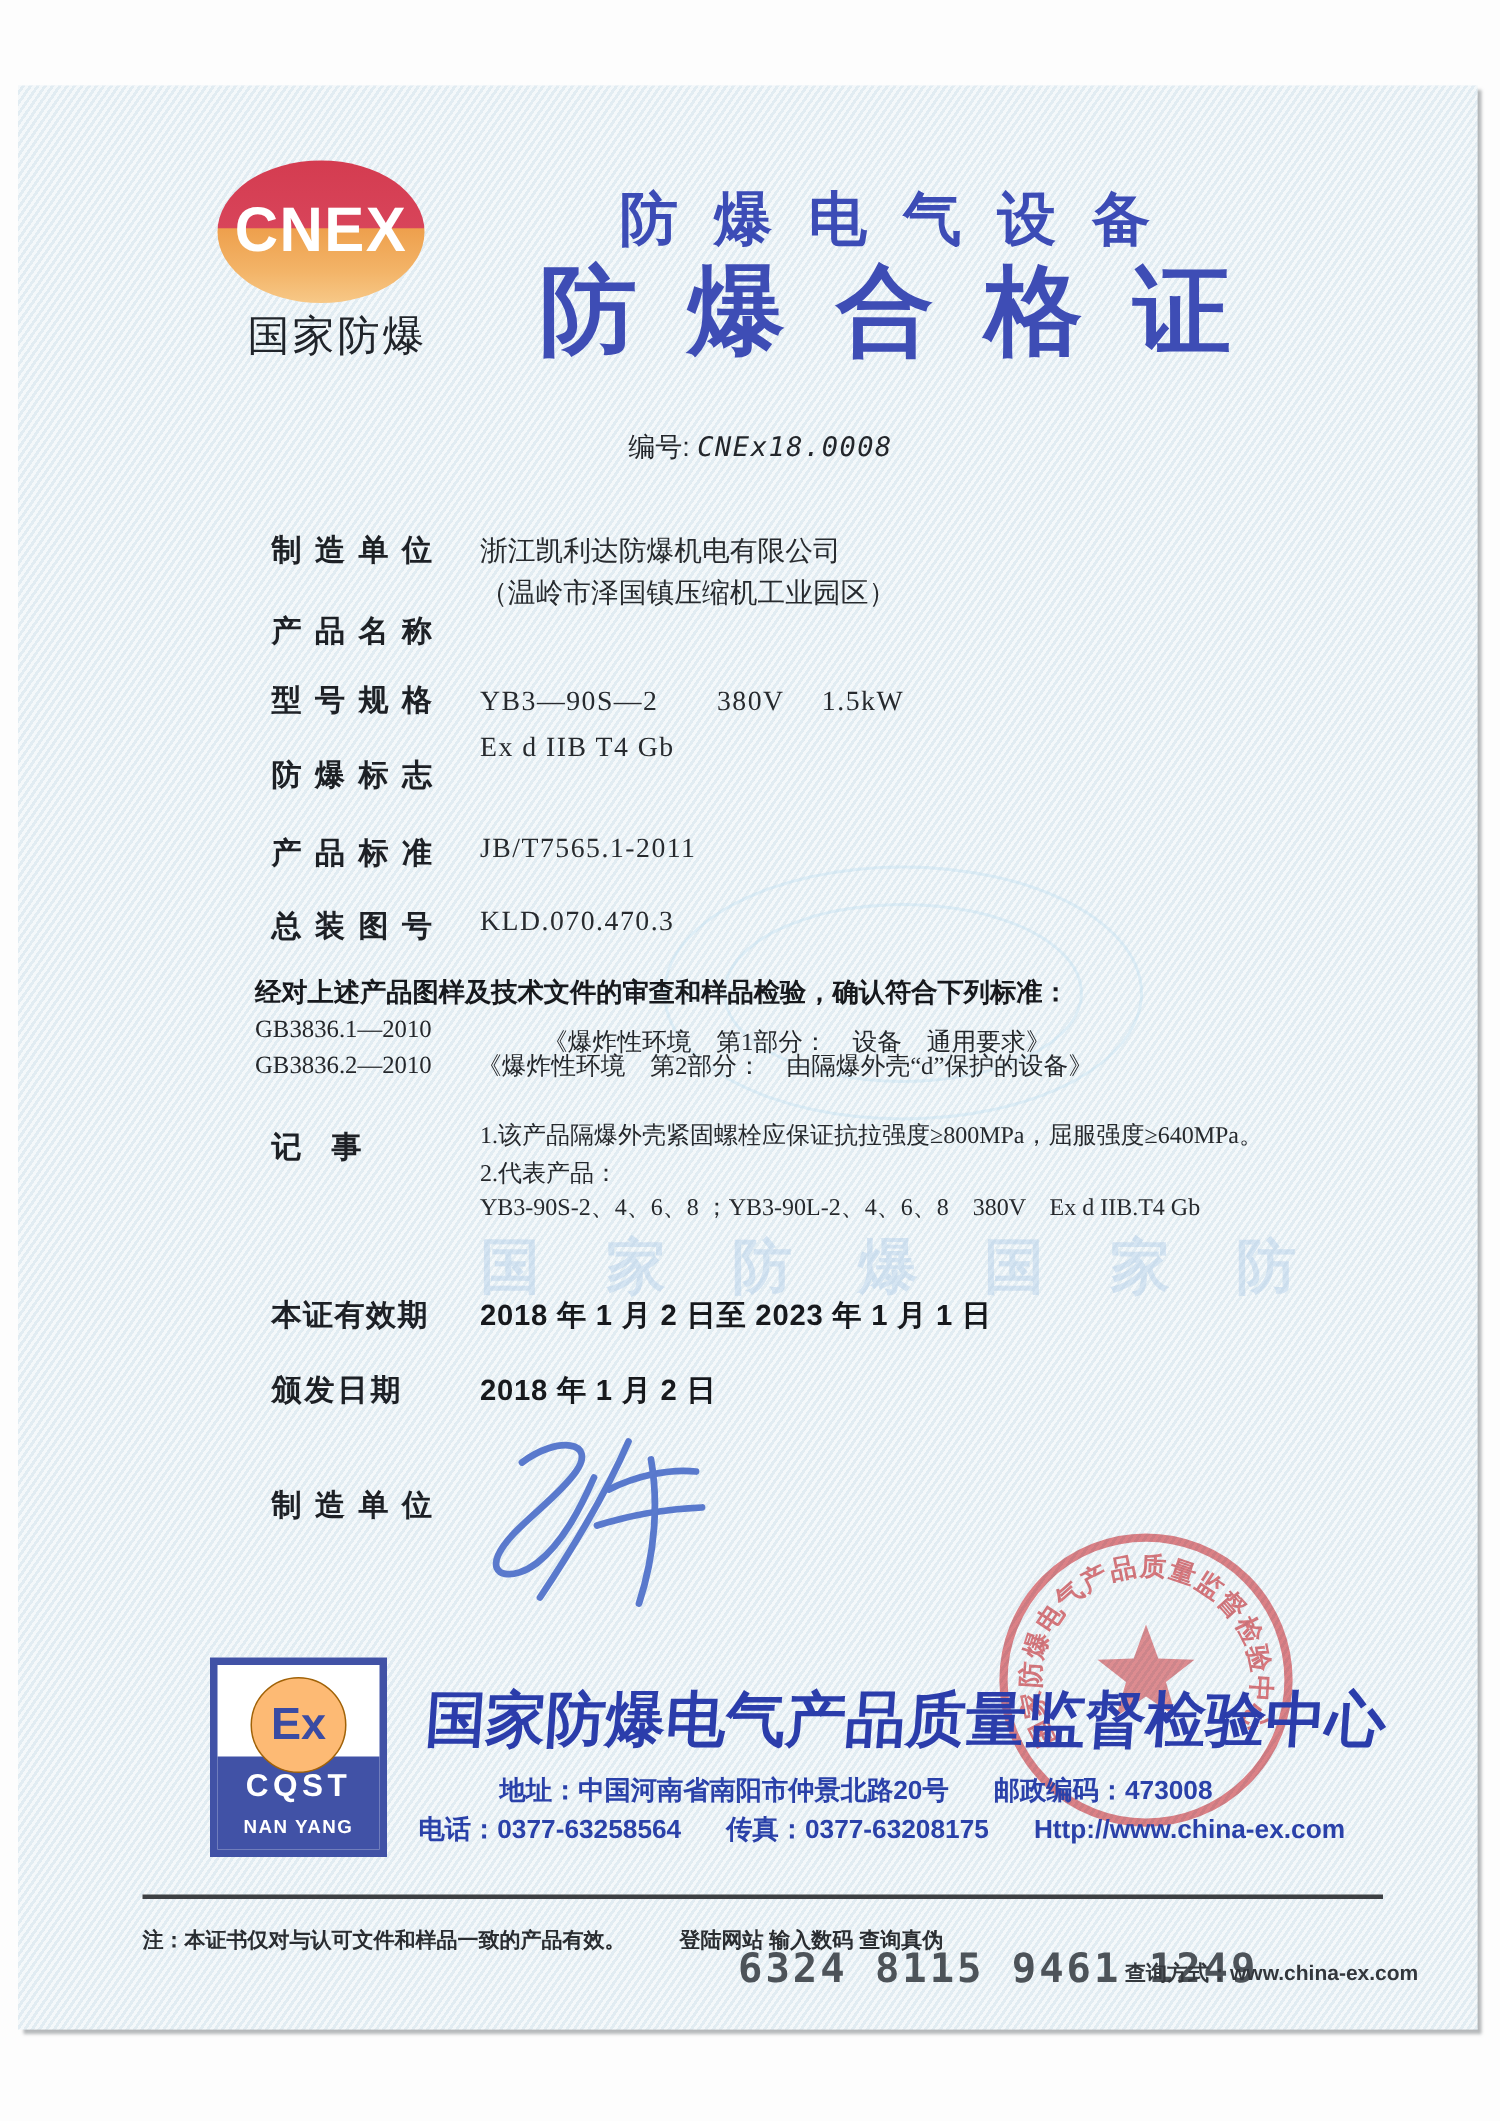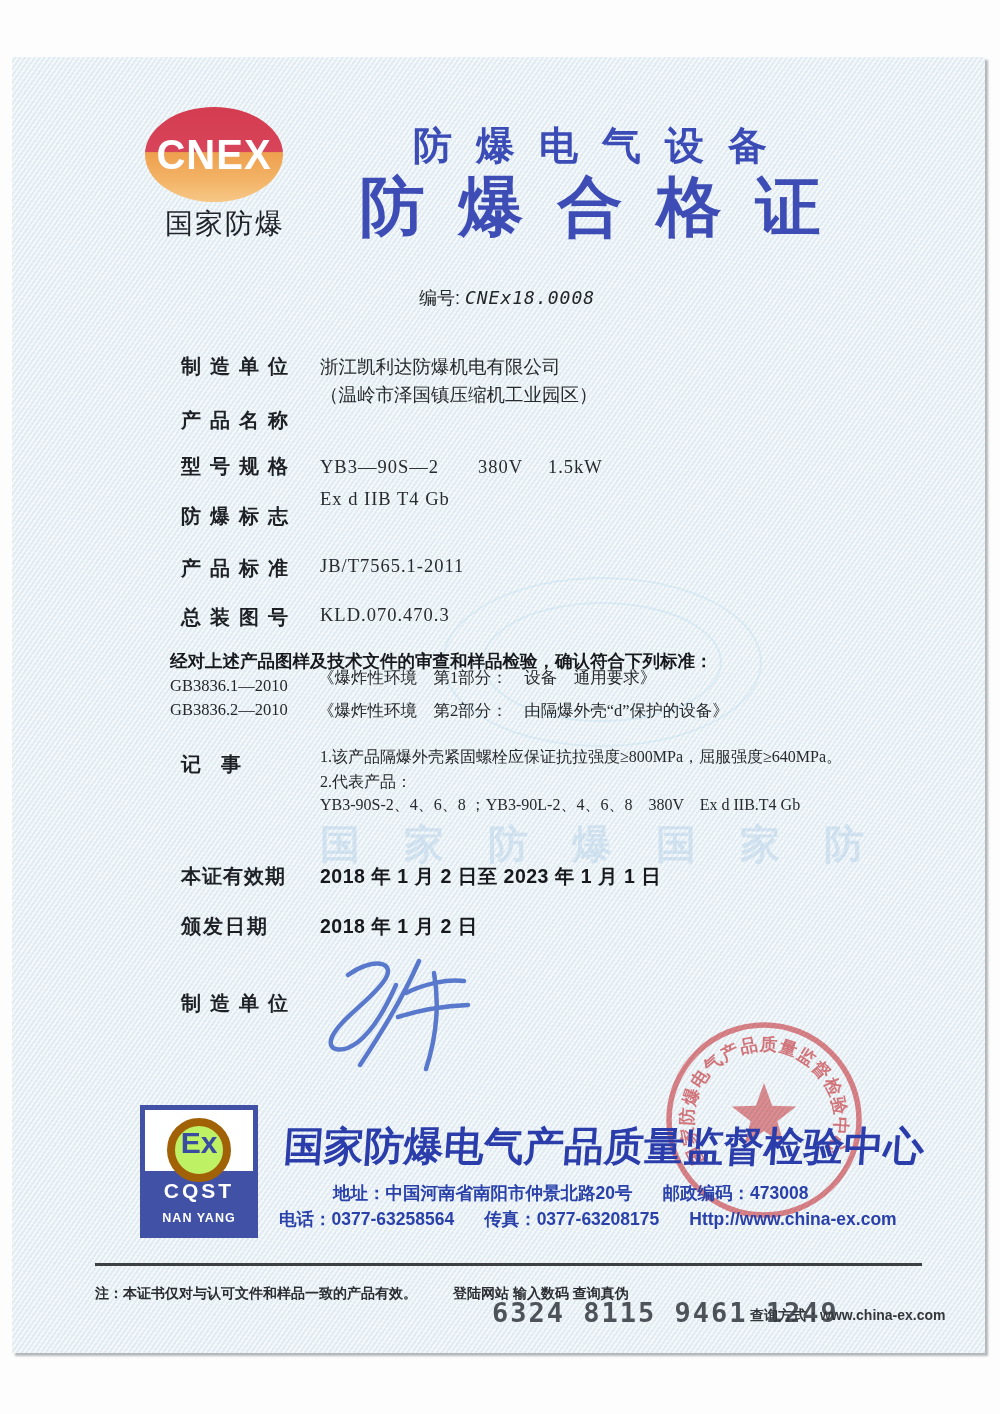--- a/index.html
+++ b/index.html
@@ -51,21 +51,21 @@
   
   .sig { left:306px; top:896px; }
 
   
   .stamp { left:647px; top:958px; mix-blend-mode:multiply; opacity:0.88; }
 
   
   .ex-logo { left:128px; top:1048px; width:118px; height:133px; border:5px solid #4152a6; background:#fff; }
   .ex-logo .band { position:absolute; left:0; right:0; bottom:0; height:62px; background:#4152a6; }
   .ex-logo .circle { position:absolute; left:50%; top:8px; transform:translateX(-50%); width:64px; height:64px;
-    border:8px solid #a16207; border-radius:50%; background:#bef264; display:flex; align-items:flex-start; justify-content:center; z-index:2; }
+    border:1px solid #a16207; border-radius:50%; background:#fdba74; display:flex; align-items:center; justify-content:center; z-index:2; }
   .ex-logo .ex { color:#3a4ba2; font-weight:bold; font-size:30px; }
   .ex-logo .cqst { position:absolute; left:0; right:0; bottom:30px; text-align:center; color:#fff; font-size:21px; font-weight:bold; letter-spacing:3px; z-index:3; }
   .ex-logo .ny   { position:absolute; left:0; right:0; bottom:8px; text-align:center; color:#fff; font-size:12.5px; font-weight:bold; letter-spacing:1px; z-index:3; }
 
   .org-name { left:272px; top:1062px; width:650px; font-size:40px; font-weight:bold; color:#2b3dab;
     white-space:nowrap; transform:skewX(-4deg); letter-spacing:0px; }
   .org-line { font-size:17.5px; font-weight:bold; color:#2a41a9; white-space:nowrap; }
   .org-addr { left:321px; top:1124px; }
   .org-tel  { left:267px; top:1150px; }
   .gap2 { display:inline-block; width:30px; }
@@ -112,21 +112,21 @@
     <div class="abs fvalue mono" style="top:432px;">Ex d IIB T4 Gb</div>
 
     <div class="abs flabel" style="top:498px;">产品标准</div>
     <div class="abs fvalue mono" style="top:499px;">JB/T7565.1-2011</div>
 
     <div class="abs flabel" style="top:547px;">总装图号</div>
     <div class="abs fvalue mono" style="top:548px;">KLD.070.470.3</div>
 
     <div class="abs std-intro">经对上述产品图样及技术文件的审查和样品检验，确认符合下列标准：</div>
     <div class="abs std-code" style="top:619px;">GB3836.1—2010</div>
-    <div class="abs std-desc" style="top:610px;">《爆炸性环境　第1部分：　设备　通用要求》</div>
+    <div class="abs std-desc" style="top:627px;padding-left:44px;">《爆炸性环境　第1部分：　设备　通用要求》</div>
     <div class="abs std-code" style="top:643px;">GB3836.2—2010</div>
     <div class="abs std-desc" style="top:643px;">《爆炸性环境　第2部分：　由隔爆外壳“d”保护的设备》</div>
 
     <div class="abs flabel" style="top:694px; letter-spacing:0;">记　事</div>
     <div class="abs note-line" style="top:690px;">1.该产品隔爆外壳紧固螺栓应保证抗拉强度≥800MPa，屈服强度≥640MPa。</div>
     <div class="abs note-line" style="top:715px;">2.代表产品：</div>
     <div class="abs note-line" style="top:738px;">YB3-90S-2、4、6、8 ；YB3-90L-2、4、6、8　380V　Ex d IIB.T4 Gb</div>
 
     <div class="abs flabel" style="top:806px; letter-spacing:1px;">本证有效期</div>
     <div class="abs date-value" style="top:806px;">2018 年 1 月 2 日至 2023 年 1 月 1 日</div>

